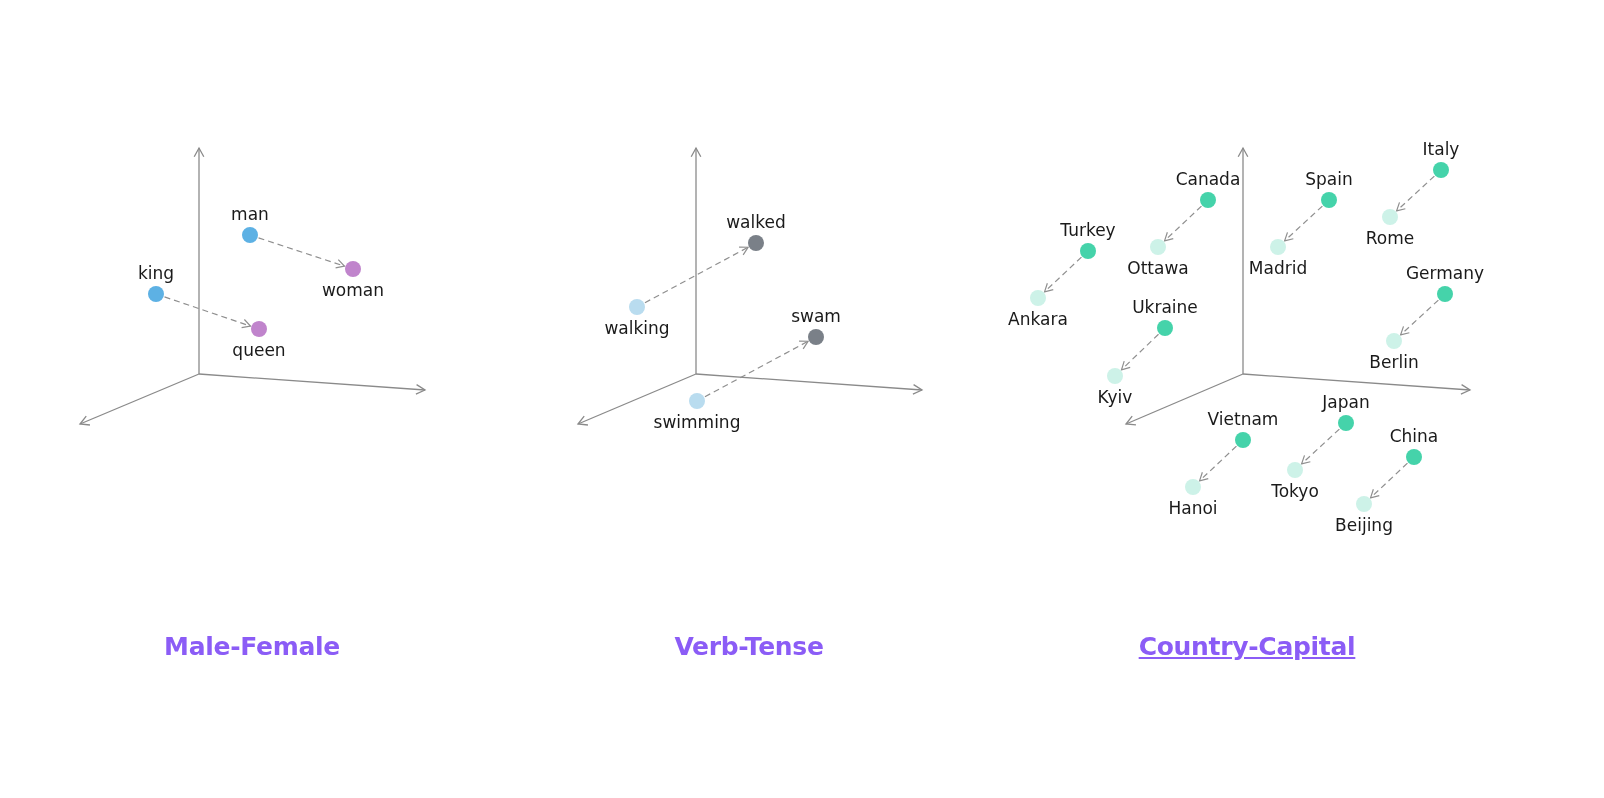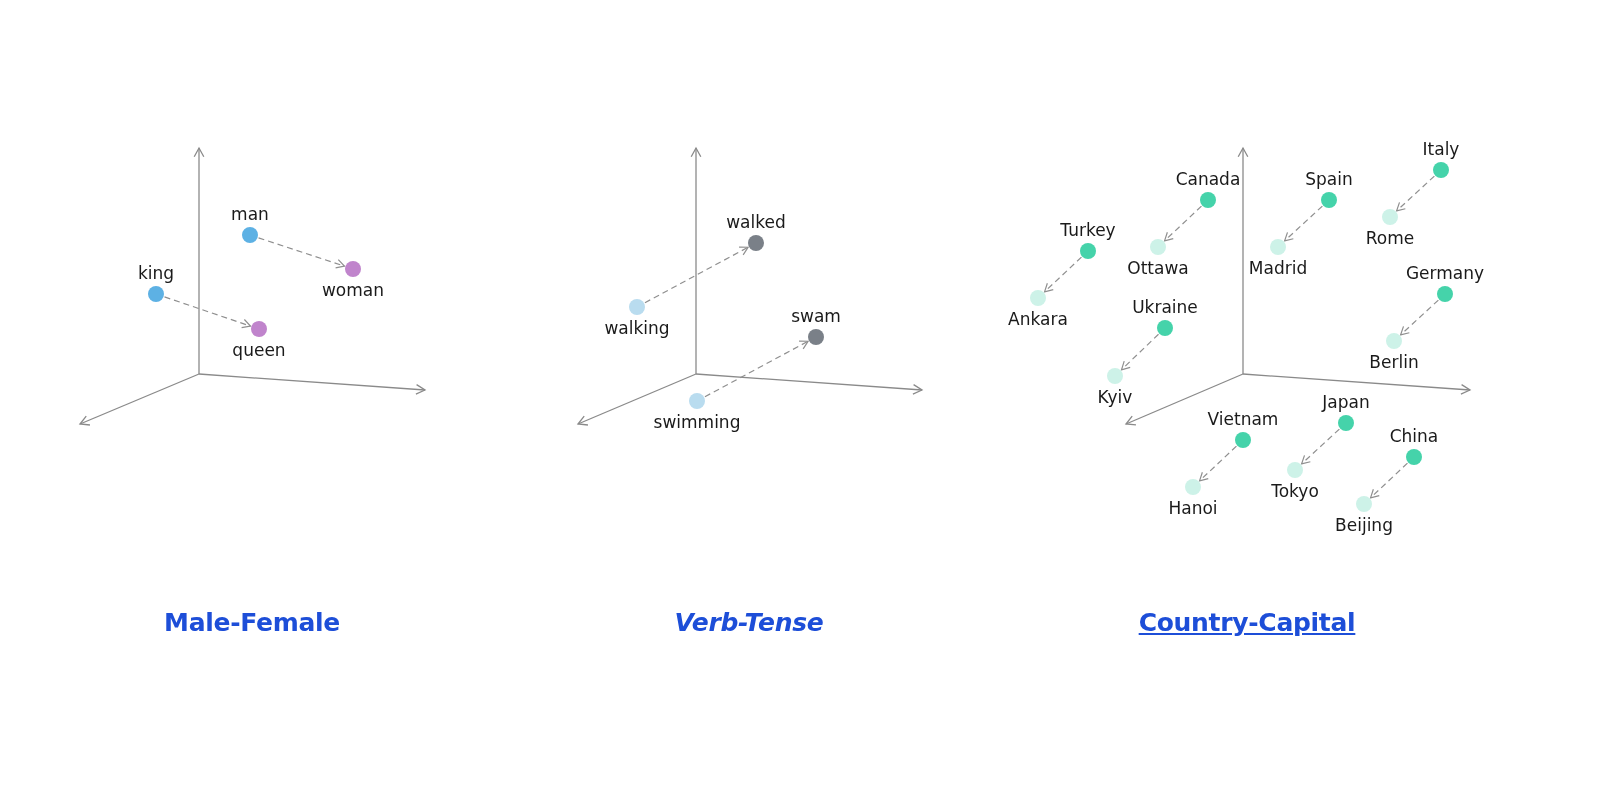--- a/index.html
+++ b/index.html
@@ -2,21 +2,21 @@
 <html><head>
 <meta charset="utf-8">
 <style>
   html, body { margin: 0; padding: 0; background: #ffffff; }
   body { width: 1604px; height: 798px; position: relative; overflow: hidden; font-family: "DejaVu Sans", "Liberation Sans", sans-serif; }
   svg#canvas { position: absolute; left: 0; top: 0; }
   .axis { stroke: #8a8a8a; stroke-width: 1.3; fill: none; }
   .vec { stroke: #8f8f8f; stroke-width: 1.2; stroke-dasharray: 6 4; fill: none; }
   .arrowhead { stroke: #8f8f8f; stroke-width: 1.2; fill: none; }
   .lbl { font-family: "DejaVu Sans", "Liberation Sans", sans-serif; font-size: 17px; fill: #1a1a1a; }
-  .title { position: absolute; top: 608px; font-family: "DejaVu Sans", "Liberation Sans", sans-serif; font-weight: bold; font-size: 25px; color: #1d4ed8; transform: translateX(-50%); white-space: nowrap; letter-spacing: -0.3px; }
+  .title { position: absolute; top: 632px; font-family: "DejaVu Sans", "Liberation Sans", sans-serif; font-weight: bold; font-size: 25px; color: #8b5cf6; transform: translateX(-50%); white-space: nowrap; letter-spacing: -0.3px; }
 </style>
 </head>
 <body>
 
 <svg id="canvas" width="1604" height="798">
     <g>
       <line x1="199" y1="374" x2="199" y2="148" class="axis"></line>
       <path d="M 203.79425538604204 156.77582561890372 L 199 148 L 194.20574461395796 156.77582561890372" class="axis"></path>
       <line x1="199" y1="374" x2="425" y2="390" class="axis"></line>
       <path d="M 415.9075159856042 394.1625394229913 L 425 390 L 416.58465377338655 384.59796817056554" class="axis"></path>
@@ -165,14 +165,14 @@
         <text x="1414" y="442" text-anchor="middle" class="lbl">China</text>
       </g>
       <g>
         <circle cx="1364" cy="504" r="8" fill="#cdf2e8"></circle>
         <text x="1364" y="531" text-anchor="middle" class="lbl">Beijing</text>
       </g>
     </g>
   </svg>
 
 <div class="title" style="left: 252px;">Male-Female</div>
-<div class="title" style="left: 749px; font-style: italic;">Verb-Tense</div>
+<div class="title" style="left: 749px;">Verb-Tense</div>
 <div class="title" style="left: 1247px; text-decoration: underline;">Country-Capital</div>
 
 </body></html>

